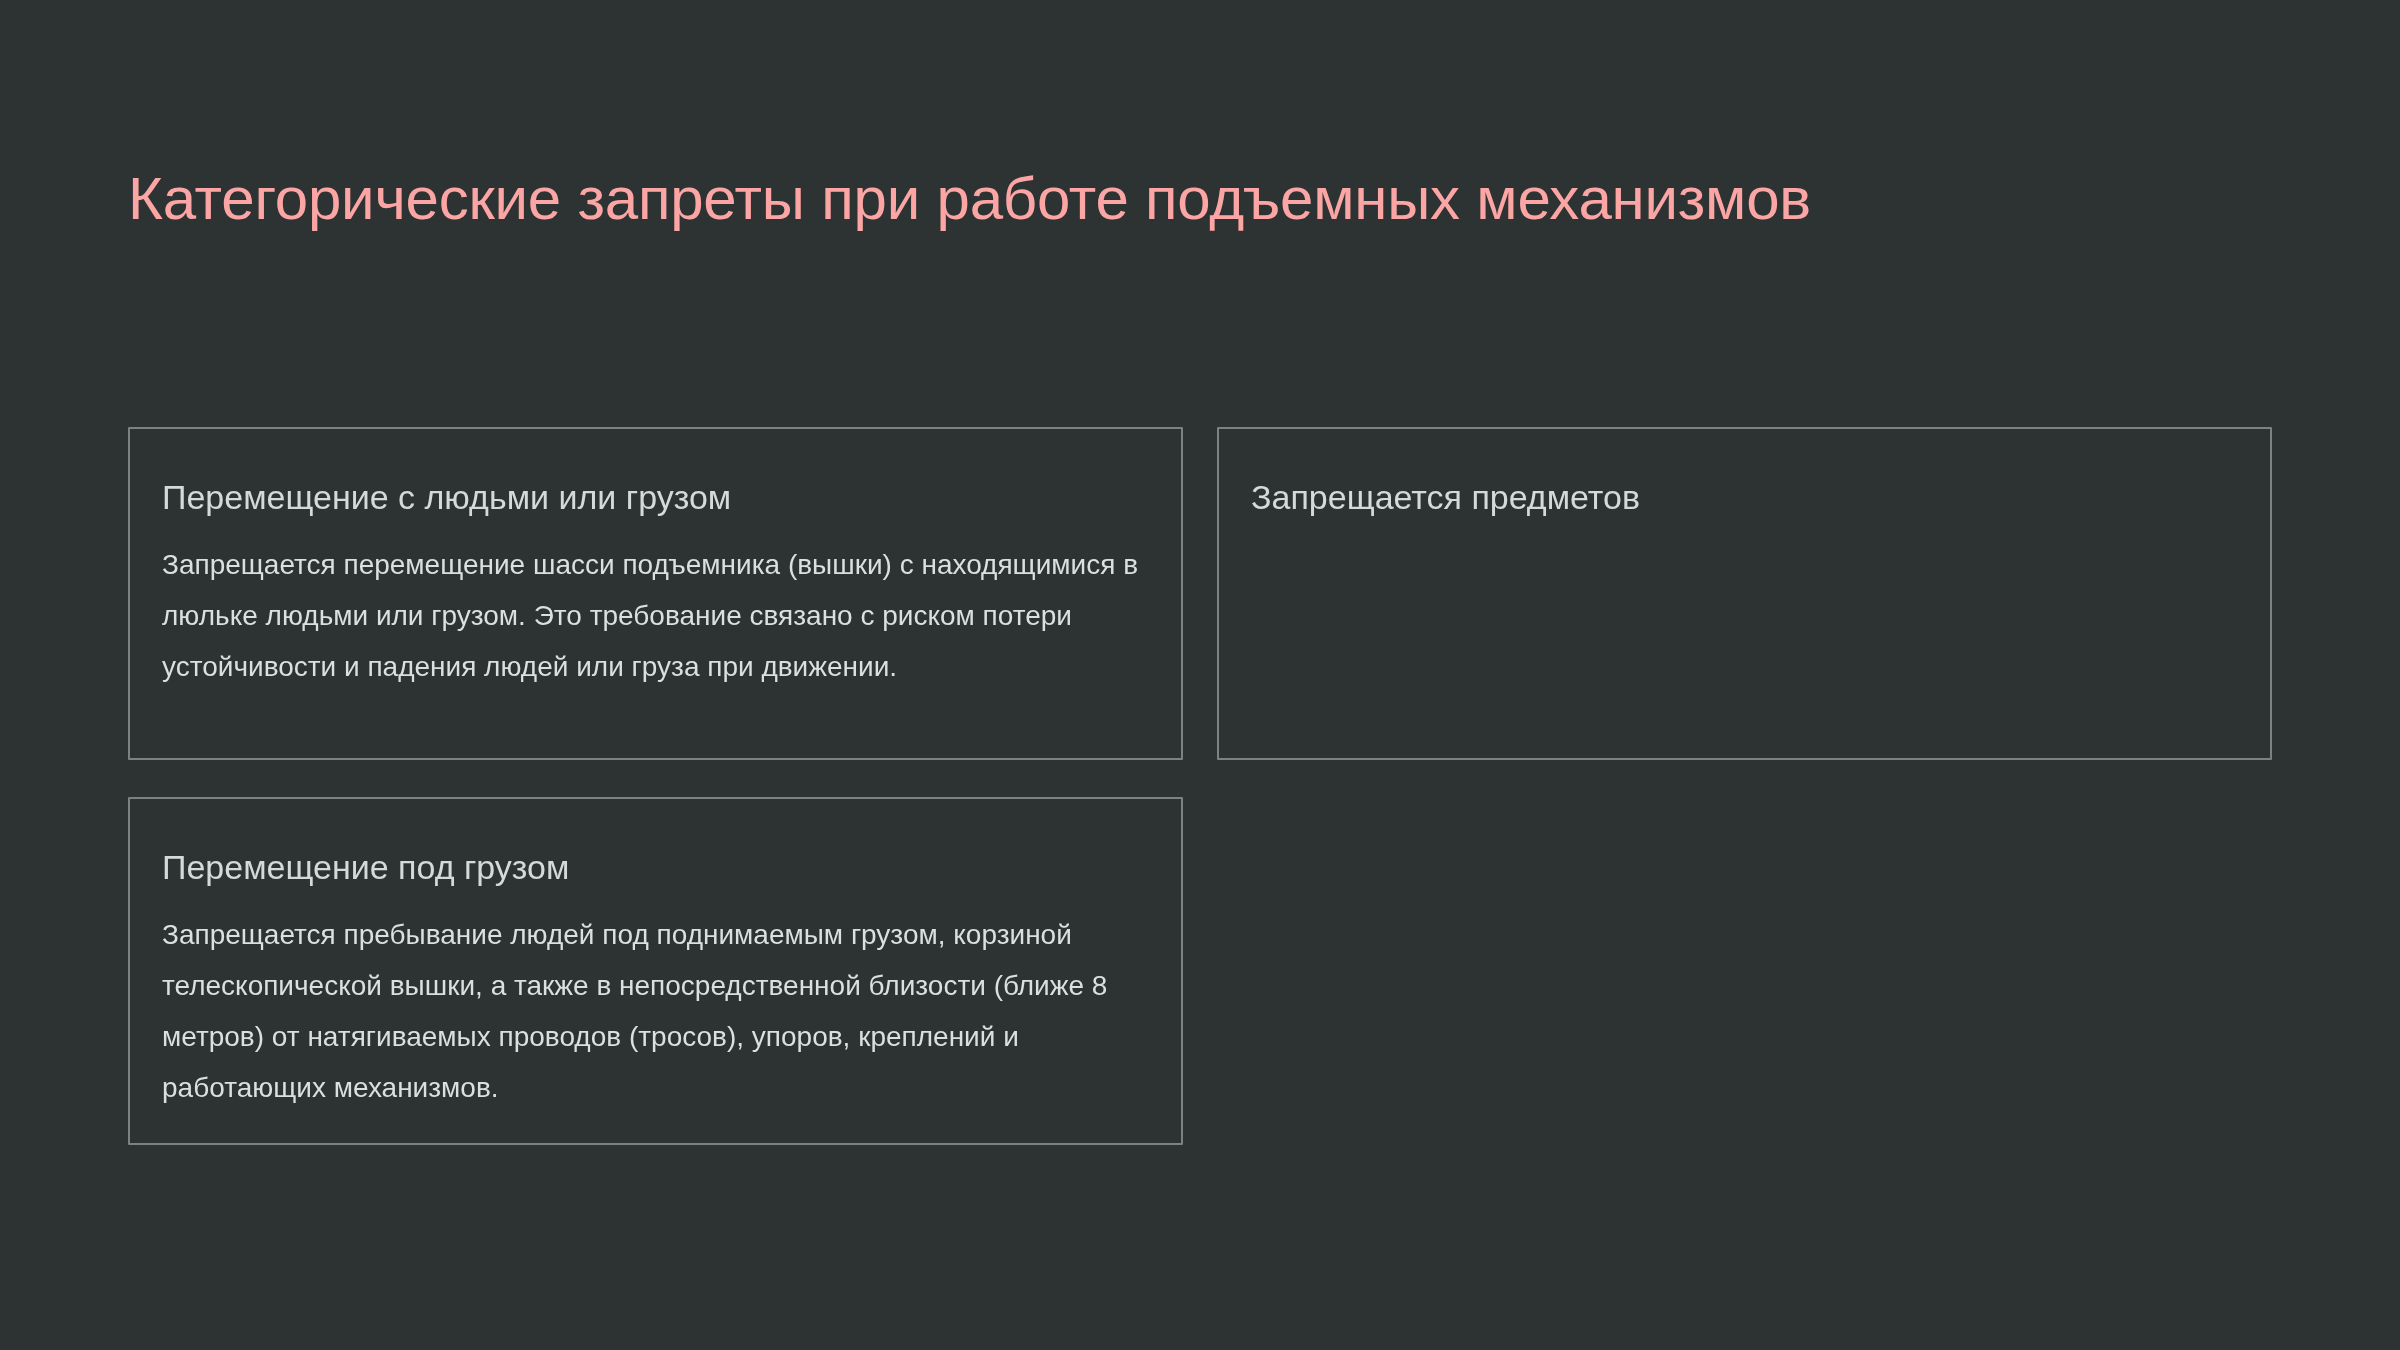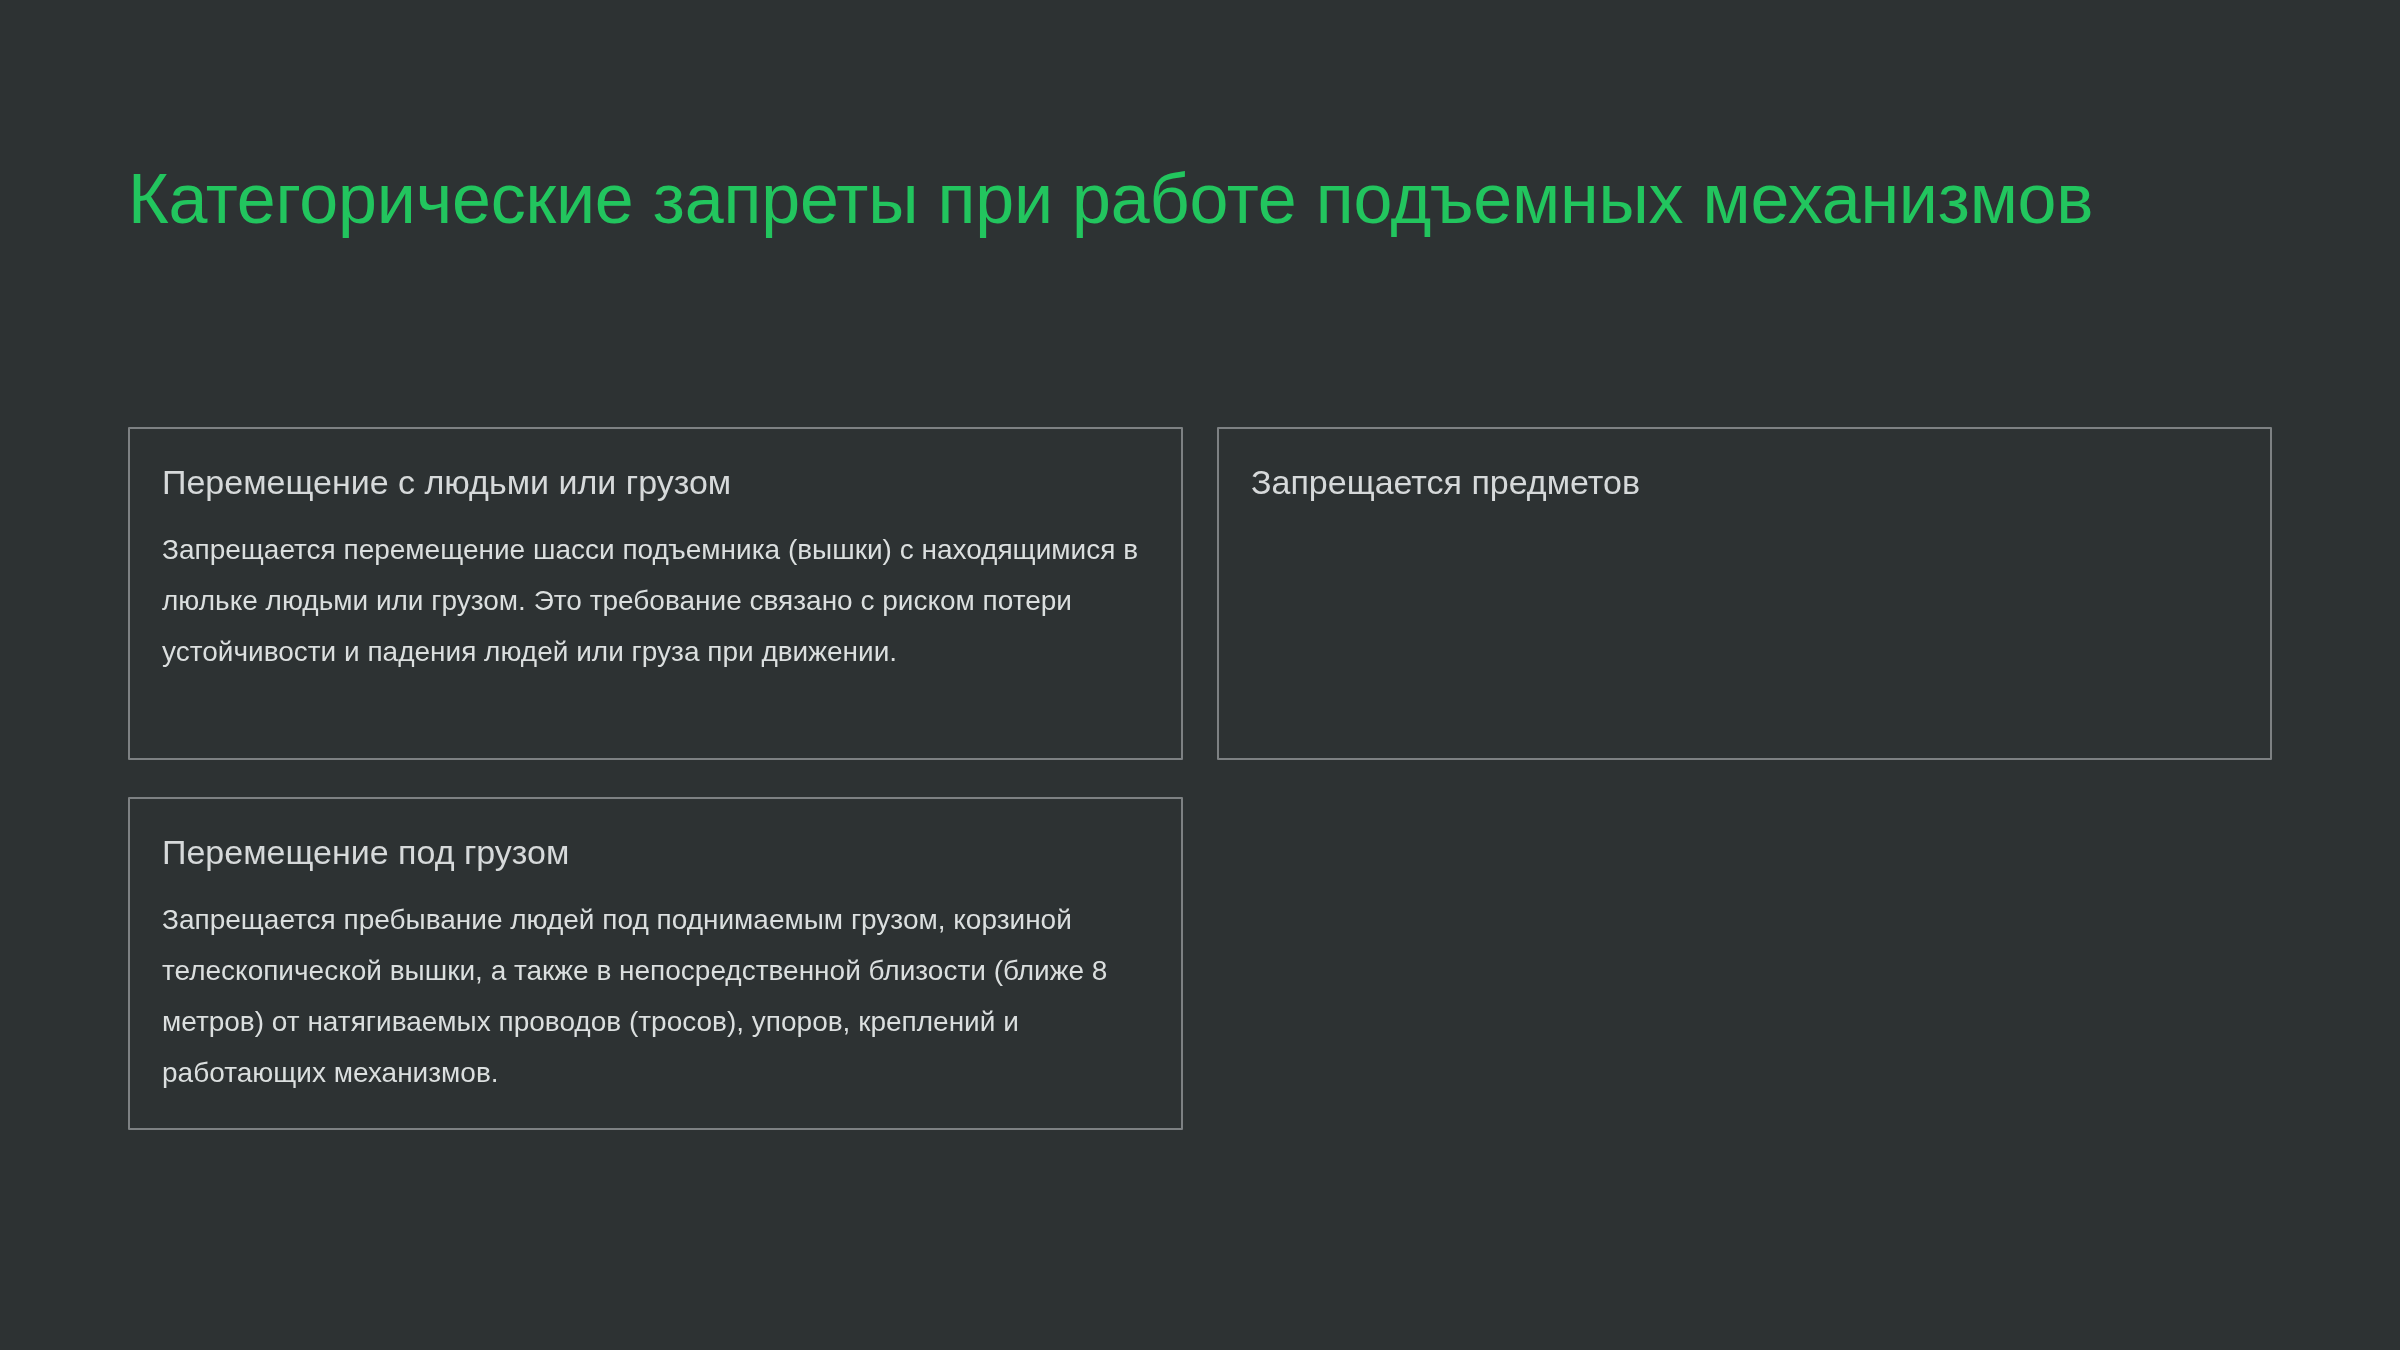--- a/index.html
+++ b/index.html
@@ -24,25 +24,25 @@
     padding: 0 128px;
   }
 
   
   .page-title {
     position: absolute;
     left: 128px;
     top: 144px;
     width: 2000px;
     margin: 0;
-    font-size: 70px;
+    font-size: 60px;
     line-height: 110px;
     font-weight: 400;
     letter-spacing: -0.2px;
-    color: #22c55e;
+    color: #fca5a5;
     white-space: pre-line;
   }
 
   
   .card-grid {
     position: absolute;
     left: 128px;
     top: 427px;
     width: 2144px;
     display: grid;
@@ -50,21 +50,21 @@
     grid-template-rows: 333px auto;
     column-gap: 34px;
     row-gap: 37px;
   }
 
   .card {
     box-sizing: border-box;
     border: 2px solid #7d8183;
     border-radius: 1px;
     background: transparent;
-    padding: 31px 32px 30px 32px;
+    padding: 46px 32px 30px 32px;
   }
 
   .card-title {
     margin: 0 0 20px 0;
     font-size: 34px;
     line-height: 44px;
     font-weight: 400;
     color: #d6d9da;
   }
 

